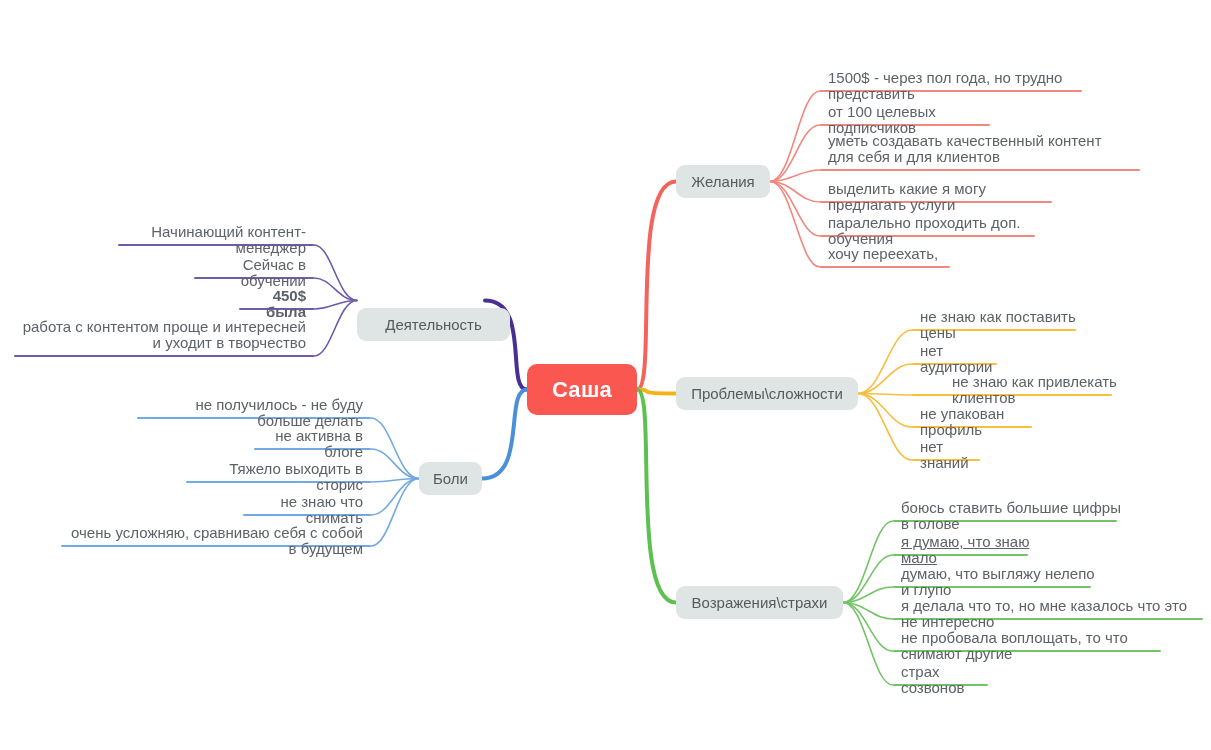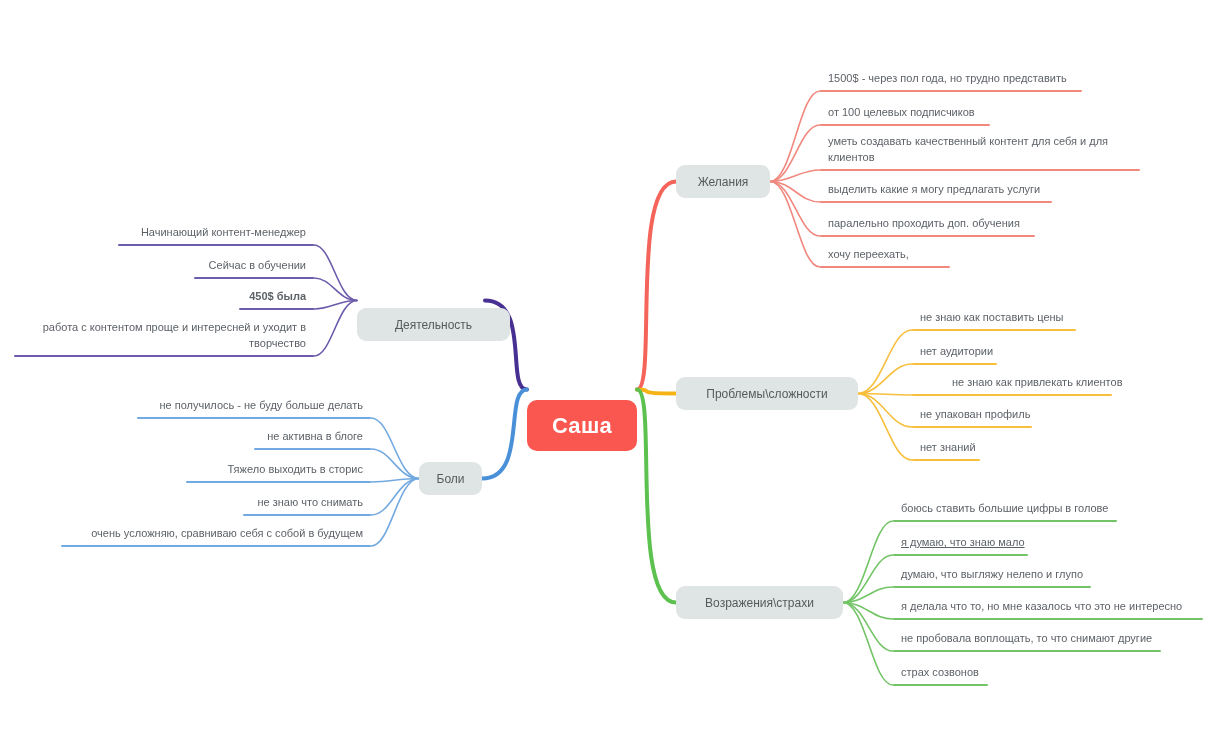--- a/index.html
+++ b/index.html
@@ -35,36 +35,35 @@
   .central-node {
     background: #f9574f;
     border-radius: 10px;
     color: #ffffff;
     font-size: 22px;
     font-weight: bold;
     display: flex;
     align-items: center;
     justify-content: center;
     letter-spacing: 0.3px;
-    margin-top: 36px;
   }
   .branch-node {
     background: #dfe4e4;
     border-radius: 9px;
     color: #555b5b;
-    font-size: 12px;
+    font-size: 15px;
     display: flex;
     align-items: center;
     justify-content: center;
     padding: 16px 14px;
     white-space: nowrap;
   }
   .leaf {
     position: absolute;
-    font-size: 11px;
+    font-size: 15px;
     color: #5d6268;
     line-height: 16px;
     box-sizing: border-box;
     padding-bottom: 3px;
   }
   .leaf.right { text-align: left; }
   .leaf.left  { text-align: right; }
   .leaf-underline {
     position: absolute;
     height: 2px;

